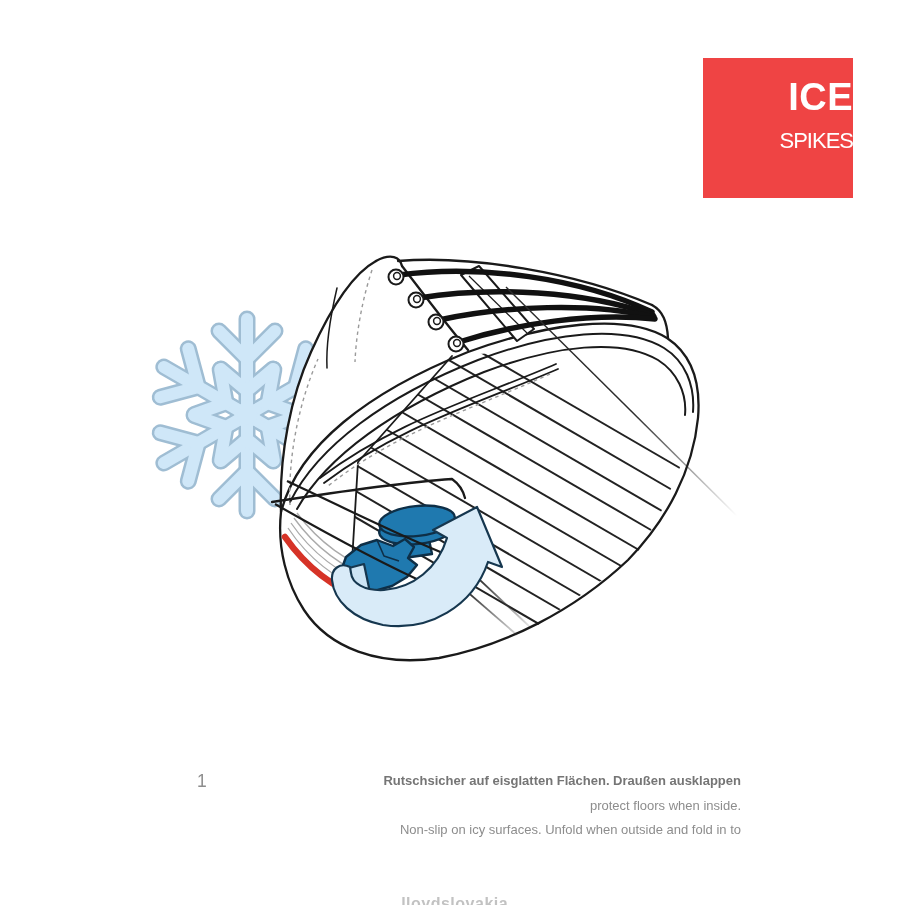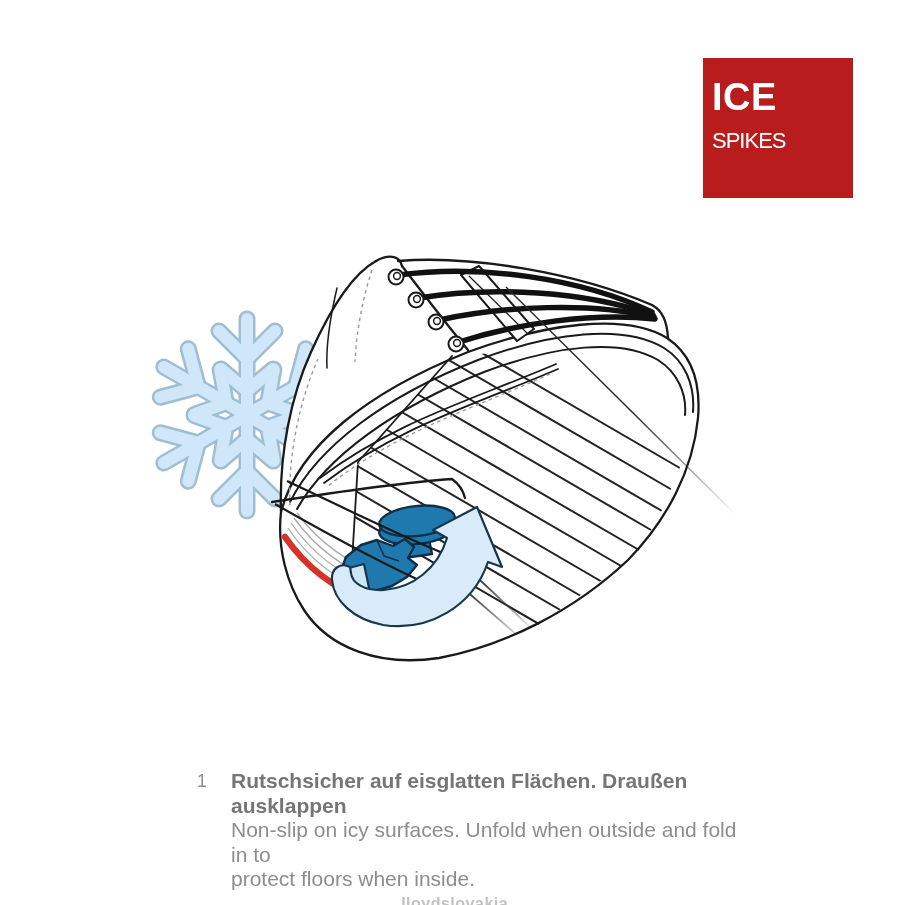--- a/index.html
+++ b/index.html
@@ -12,33 +12,33 @@
     position:absolute;left:703px;top:58px;width:150px;height:140px;
     color:#fff;box-sizing:border-box;padding:16px 0 0 9px;line-height:1;
   }
   .badge .l1{font-size:38px;font-weight:bold;letter-spacing:.5px;line-height:46px;}
   .badge .l2{font-size:22px;font-weight:normal;letter-spacing:-1px;line-height:42px;}
   
   .illu{position:absolute;left:0;top:0;width:905px;height:905px;}
   
   .caption{position:absolute;left:197px;top:769px;display:flex;}
   .cap-num{width:34px;font-size:17.5px;color:#8d8d8d;line-height:24.5px;}
-  .cap-text{width:510px;font-size:21px;line-height:24.5px;}
+  .cap-text{width:510px;font-size:13px;line-height:24.5px;text-align:right;}
   .cap-text .de{font-weight:bold;color:#757575;}
   .cap-text .en{font-weight:normal;color:#8d8d8d;}
   
   .watermark{
     position:absolute;left:50%;top:875px;transform:translateX(-48%);
     font-size:16px;font-weight:bold;color:#c2c2c2;letter-spacing:.5px;margin-top:20px;
   }
 </style>
 </head>
 <body>
 
-<div class="badge" style="background: #b91c1c; color: rgb(255, 255, 255);">
+<div class="badge" style="background: #ef4444; color: rgb(255, 255, 255); text-align: right;">
   <div class="l1">ICE</div>
   <div class="l2">SPIKES</div>
 </div>
 
 <svg class="illu" viewBox="0 0 905 905" xmlns="http://www.w3.org/2000/svg">
   <defs>
     <g id="sfArm" fill="none" stroke-linecap="round" stroke-linejoin="round">
       <path d="M0,10 L0,-96"></path>
       <path d="M0,-56 L-28,-84 M0,-56 L28,-84"></path>
       <path d="M0,-24 L-26,-46 M0,-24 L26,-46"></path>
@@ -192,18 +192,18 @@
     <path fill="#d9ebf8" d="M350,567 C340,562 331,569 332,580 C334,601 353,619 383,625
              C429,632 473,606 488,562 L502,567 L477,507 L433,530 L447,538
              C438,568 413,588 384,590 C364,591 352,583 351,573 Z"></path>
   </g>
 </svg>
 
 <div class="caption">
   <div class="cap-num">1</div>
   <div class="cap-text">
     <div class="de">Rutschsicher auf eisglatten Flächen. Draußen ausklappen</div>
+    <div class="en">protect floors when inside.</div>
     <div class="en">Non-slip on icy surfaces. Unfold when outside and fold in to</div>
-    <div class="en">protect floors when inside.</div>
   </div>
 </div>
 
 <div class="watermark">lloydslovakia</div>
 
 </body></html>

